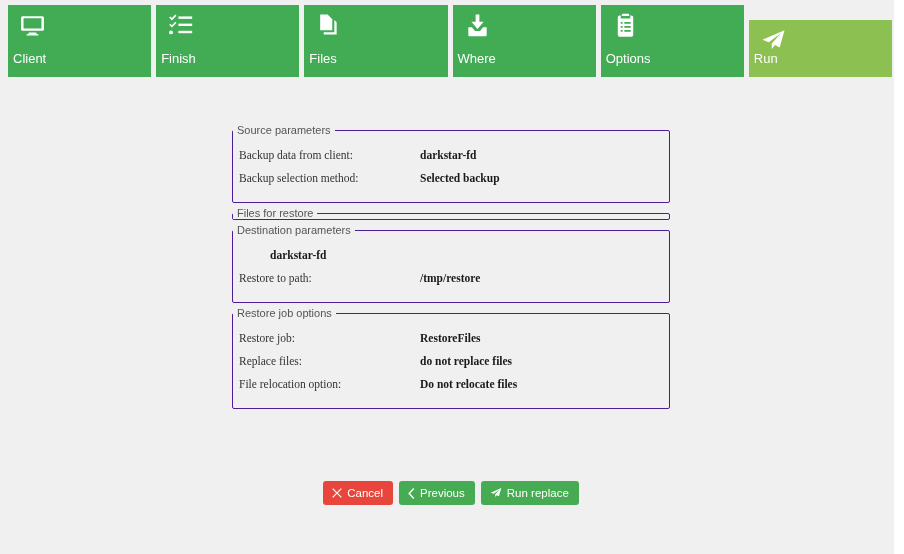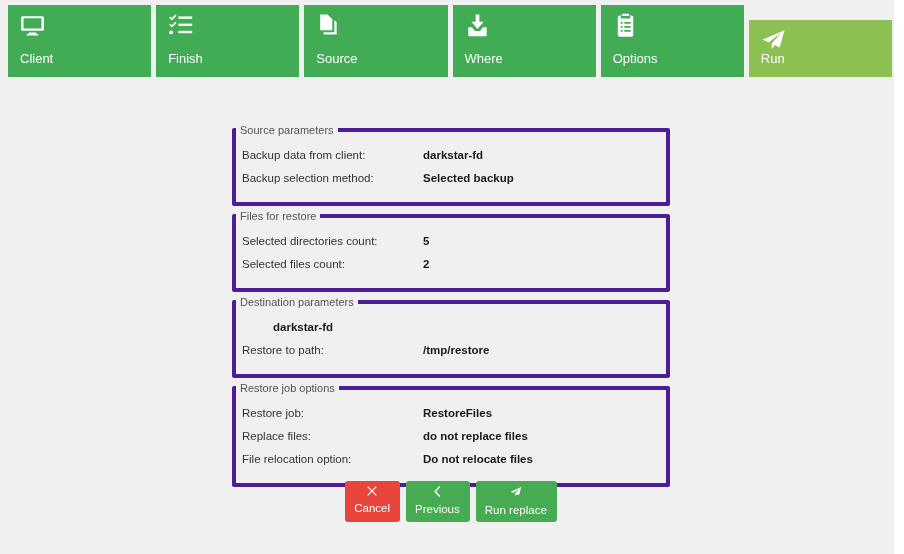--- a/index.html
+++ b/index.html
@@ -57,21 +57,21 @@
     display: block;
     height: 30px;
     line-height: 30px;
   }
   .wiz-icon svg {
     display: block;
     fill: #ffffff;
   }
   .wiz-label {
     position: absolute;
-    left: 12px;
+    left: 5px;
     bottom: 11px;
     font-size: 13px;
     line-height: 15px;
     color: #ffffff;
   }
 
   
   .step-bar {
     position: absolute;
     left: 8px;
@@ -93,35 +93,36 @@
   
   .summary {
     position: absolute;
     left: 232px;
     top: 124px;
     width: 438px;
   }
   fieldset.panel {
     margin: 0 0 4px 0;
     padding: 0;
-    border: 4px solid #4c1d95;
+    border: 1px solid #4c1d95;
     border-radius: 2px;
     background: transparent;
     box-sizing: border-box;
   }
   fieldset.panel > legend {
     margin: 0;
     padding: 0 4px 0 4px;
     font-size: 11px;
     line-height: 12px;
     color: #555555;
     font-weight: normal;
   }
   .panel-body {
     padding: 9px 0 11px 0;
+    font-family: Liberation Serif, serif;
   }
   .row {
     display: flex;
     align-items: baseline;
     padding: 3px 0 3px 0;
     height: 17px;
   }
   .row-label {
     width: 144px;
     flex: 0 0 144px;
@@ -154,21 +155,20 @@
     gap: 5px;
     border: none;
     border-radius: 3px;
     padding: 5px 10px 5px 9px;
     font-size: 11.5px;
     line-height: 14px;
     color: #ffffff;
     font-family: "Liberation Sans", sans-serif;
     cursor: pointer;
     white-space: nowrap;
-    flex-direction: column;
   }
   .btn.danger { background: #e8453c; }
   .btn.success { background: #47ab53; }
   .btn svg { display: block; fill: #ffffff; }
   .btn .btn-text { color: #ffffff; }
 </style>
 </head>
 <body>
 
 <div id="page">
@@ -199,21 +199,21 @@
       <span class="wiz-label">Finish</span>
     </div>
 
     <div class="wiz-tile">
       <span class="wiz-icon">
         <svg width="25" height="25" viewBox="0 0 24 24" aria-hidden="true">
           <path d="M4 1.4h7.2L15.6 6v10.5H4z"></path>
           <path d="M17.6 6.6v11.9H7.4v2.1h12.4V8.9z"></path>
         </svg>
       </span>
-      <span class="wiz-label">Source</span>
+      <span class="wiz-label">Files</span>
     </div>
 
     <div class="wiz-tile">
       <span class="wiz-icon">
         <svg width="25" height="25" viewBox="0 0 24 24" aria-hidden="true">
           <path d="M10.2 1.4h3.6v7h4.1L12 15.3 6.1 8.4h4.1z"></path>
           <path d="M3.2 13.6h3.4l3 3.6h4.8l3-3.6h3.4v7.4a1.3 1.3 0 0 1-1.3 1.3H4.5a1.3 1.3 0 0 1-1.3-1.3z"></path>
         </svg>
       </span>
       <span class="wiz-label">Where</span>
@@ -252,30 +252,20 @@
         </div>
         <div class="row">
           <span class="row-label">Backup selection method:</span>
           <span class="row-value">Selected backup</span>
         </div>
       </div>
     </fieldset>
 
     <fieldset class="panel">
       <legend>Files for restore</legend>
-      <div class="panel-body">
-        <div class="row">
-          <span class="row-label">Selected directories count:</span>
-          <span class="row-value">5</span>
-        </div>
-        <div class="row">
-          <span class="row-label">Selected files count:</span>
-          <span class="row-value">2</span>
-        </div>
-      </div>
     </fieldset>
 
     <fieldset class="panel">
       <legend>Destination parameters</legend>
       <div class="panel-body">
         <div class="row">
           <span class="row-value">darkstar-fd</span>
         </div>
         <div class="row">
           <span class="row-label">Restore to path:</span>

